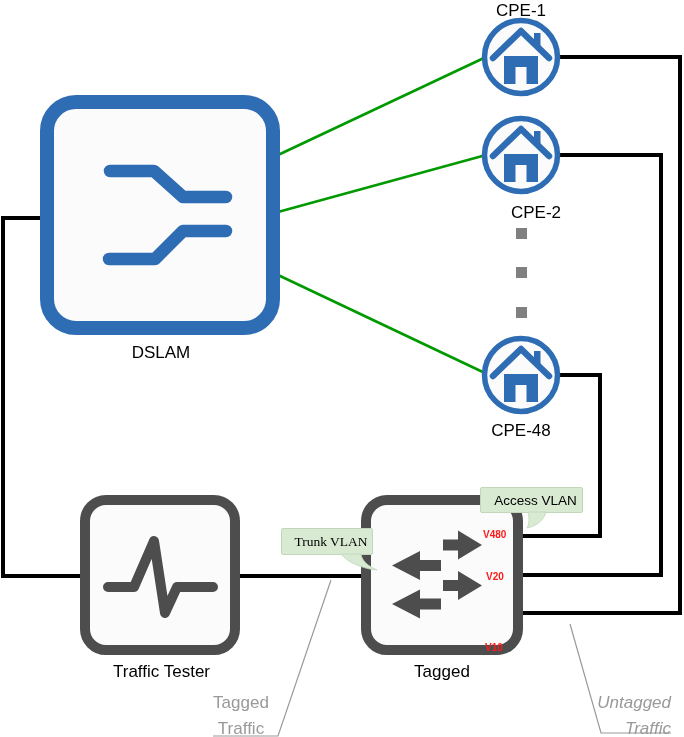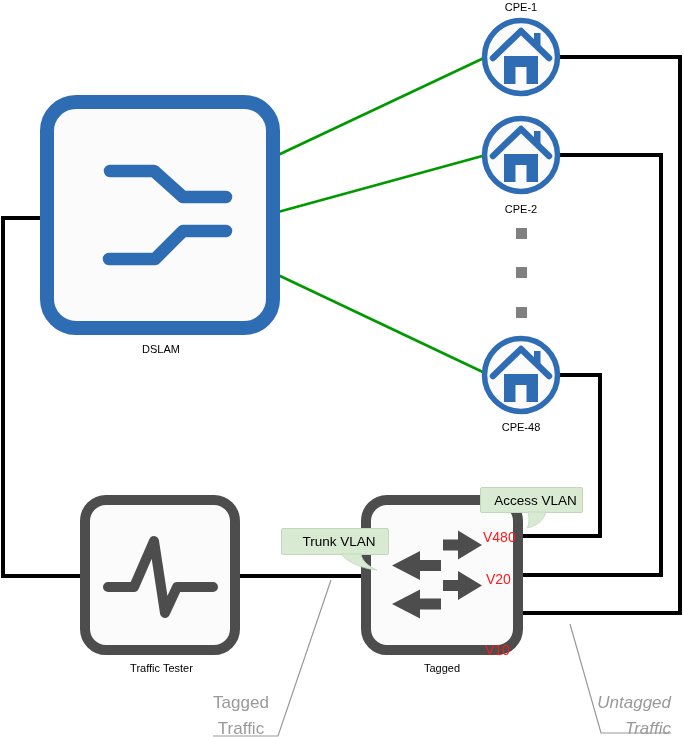--- a/index.html
+++ b/index.html
@@ -18,43 +18,43 @@
   .tester-box { left:80px;  top:495px; width:160px; height:160px;
                 border:10px solid var(--dark-gray); border-radius:26px; }
   .switch-box { left:361px; top:495px; width:162px; height:160px;
                 border:10px solid var(--dark-gray); border-radius:26px; }
   .node > svg { position:absolute; }
   .dslam-box  > svg { left:-14px; top:-14px; }
   .tester-box > svg, .switch-box > svg { left:-10px; top:-10px; }
 
   .cpe { position:absolute; width:84px; height:84px; }
 
-  .nlabel { position:absolute; font-size:11px; color:#000; text-align:center;
+  .nlabel { position:absolute; font-size:17px; color:#000; text-align:center;
             white-space:nowrap; }
   .lbl-cpe1   { left:481px; top:1px;   width:80px; }
-  .lbl-cpe2   { left:481px; top:203px; width:80px; }
+  .lbl-cpe2   { left:481px; top:203px; width:80px;text-align:right; }
   .lbl-cpe48  { left:481px; top:421px; width:80px; }
   .lbl-dslam  { left:111px; top:343px; width:100px; }
   .lbl-tester { left:101px; top:662px; width:121px; }
   .lbl-switch { left:392px; top:662px; width:100px; }
 
   .dot { position:absolute; left:516px; width:11px; height:11px;
          background:var(--dot-gray); }
   .dot1 { top:228px; } .dot2 { top:267px; } .dot3 { top:307px; }
 
   .callout { position:absolute; box-sizing:border-box;
              background:var(--callout-fill); border:1px solid var(--callout-border);
              border-radius:2px; font-size:13.5px; color:#000;
              display:flex; align-items:center; justify-content:center;padding-left:8px; }
   .callout-access { left:480px; top:487px; width:103px; height:26px; }
-  .callout-trunk  { left:281px; top:528px; width:108px;  height:27px; }
+  .callout-trunk  { left:281px; top:528px; width:92px;  height:27px;font-family:Liberation Serif, serif; }
   .tail { position:absolute; overflow:visible; }
   .tail path { fill:var(--callout-fill); stroke:var(--callout-border); stroke-width:0.8; }
 
-  .vlan { position:absolute; color:var(--red); font-size:14px; font-weight:400;
+  .vlan { position:absolute; color:var(--red); font-size:10px; font-weight:700;
           white-space:nowrap; }
   .v480 { left:483px; top:529px; }
   .v20  { left:486px; top:571px; }
   .v10  { left:485px; top:642px; }
 
   .annot { position:absolute; color:var(--leader-gray); font-size:17px;
            line-height:26px; }
   .annot-tagged   { left:209px; top:690px; width:64px; text-align:center; }
   .annot-untagged { left:594px; top:690px; width:77px; text-align:right;font-style:italic; }
 </style>

